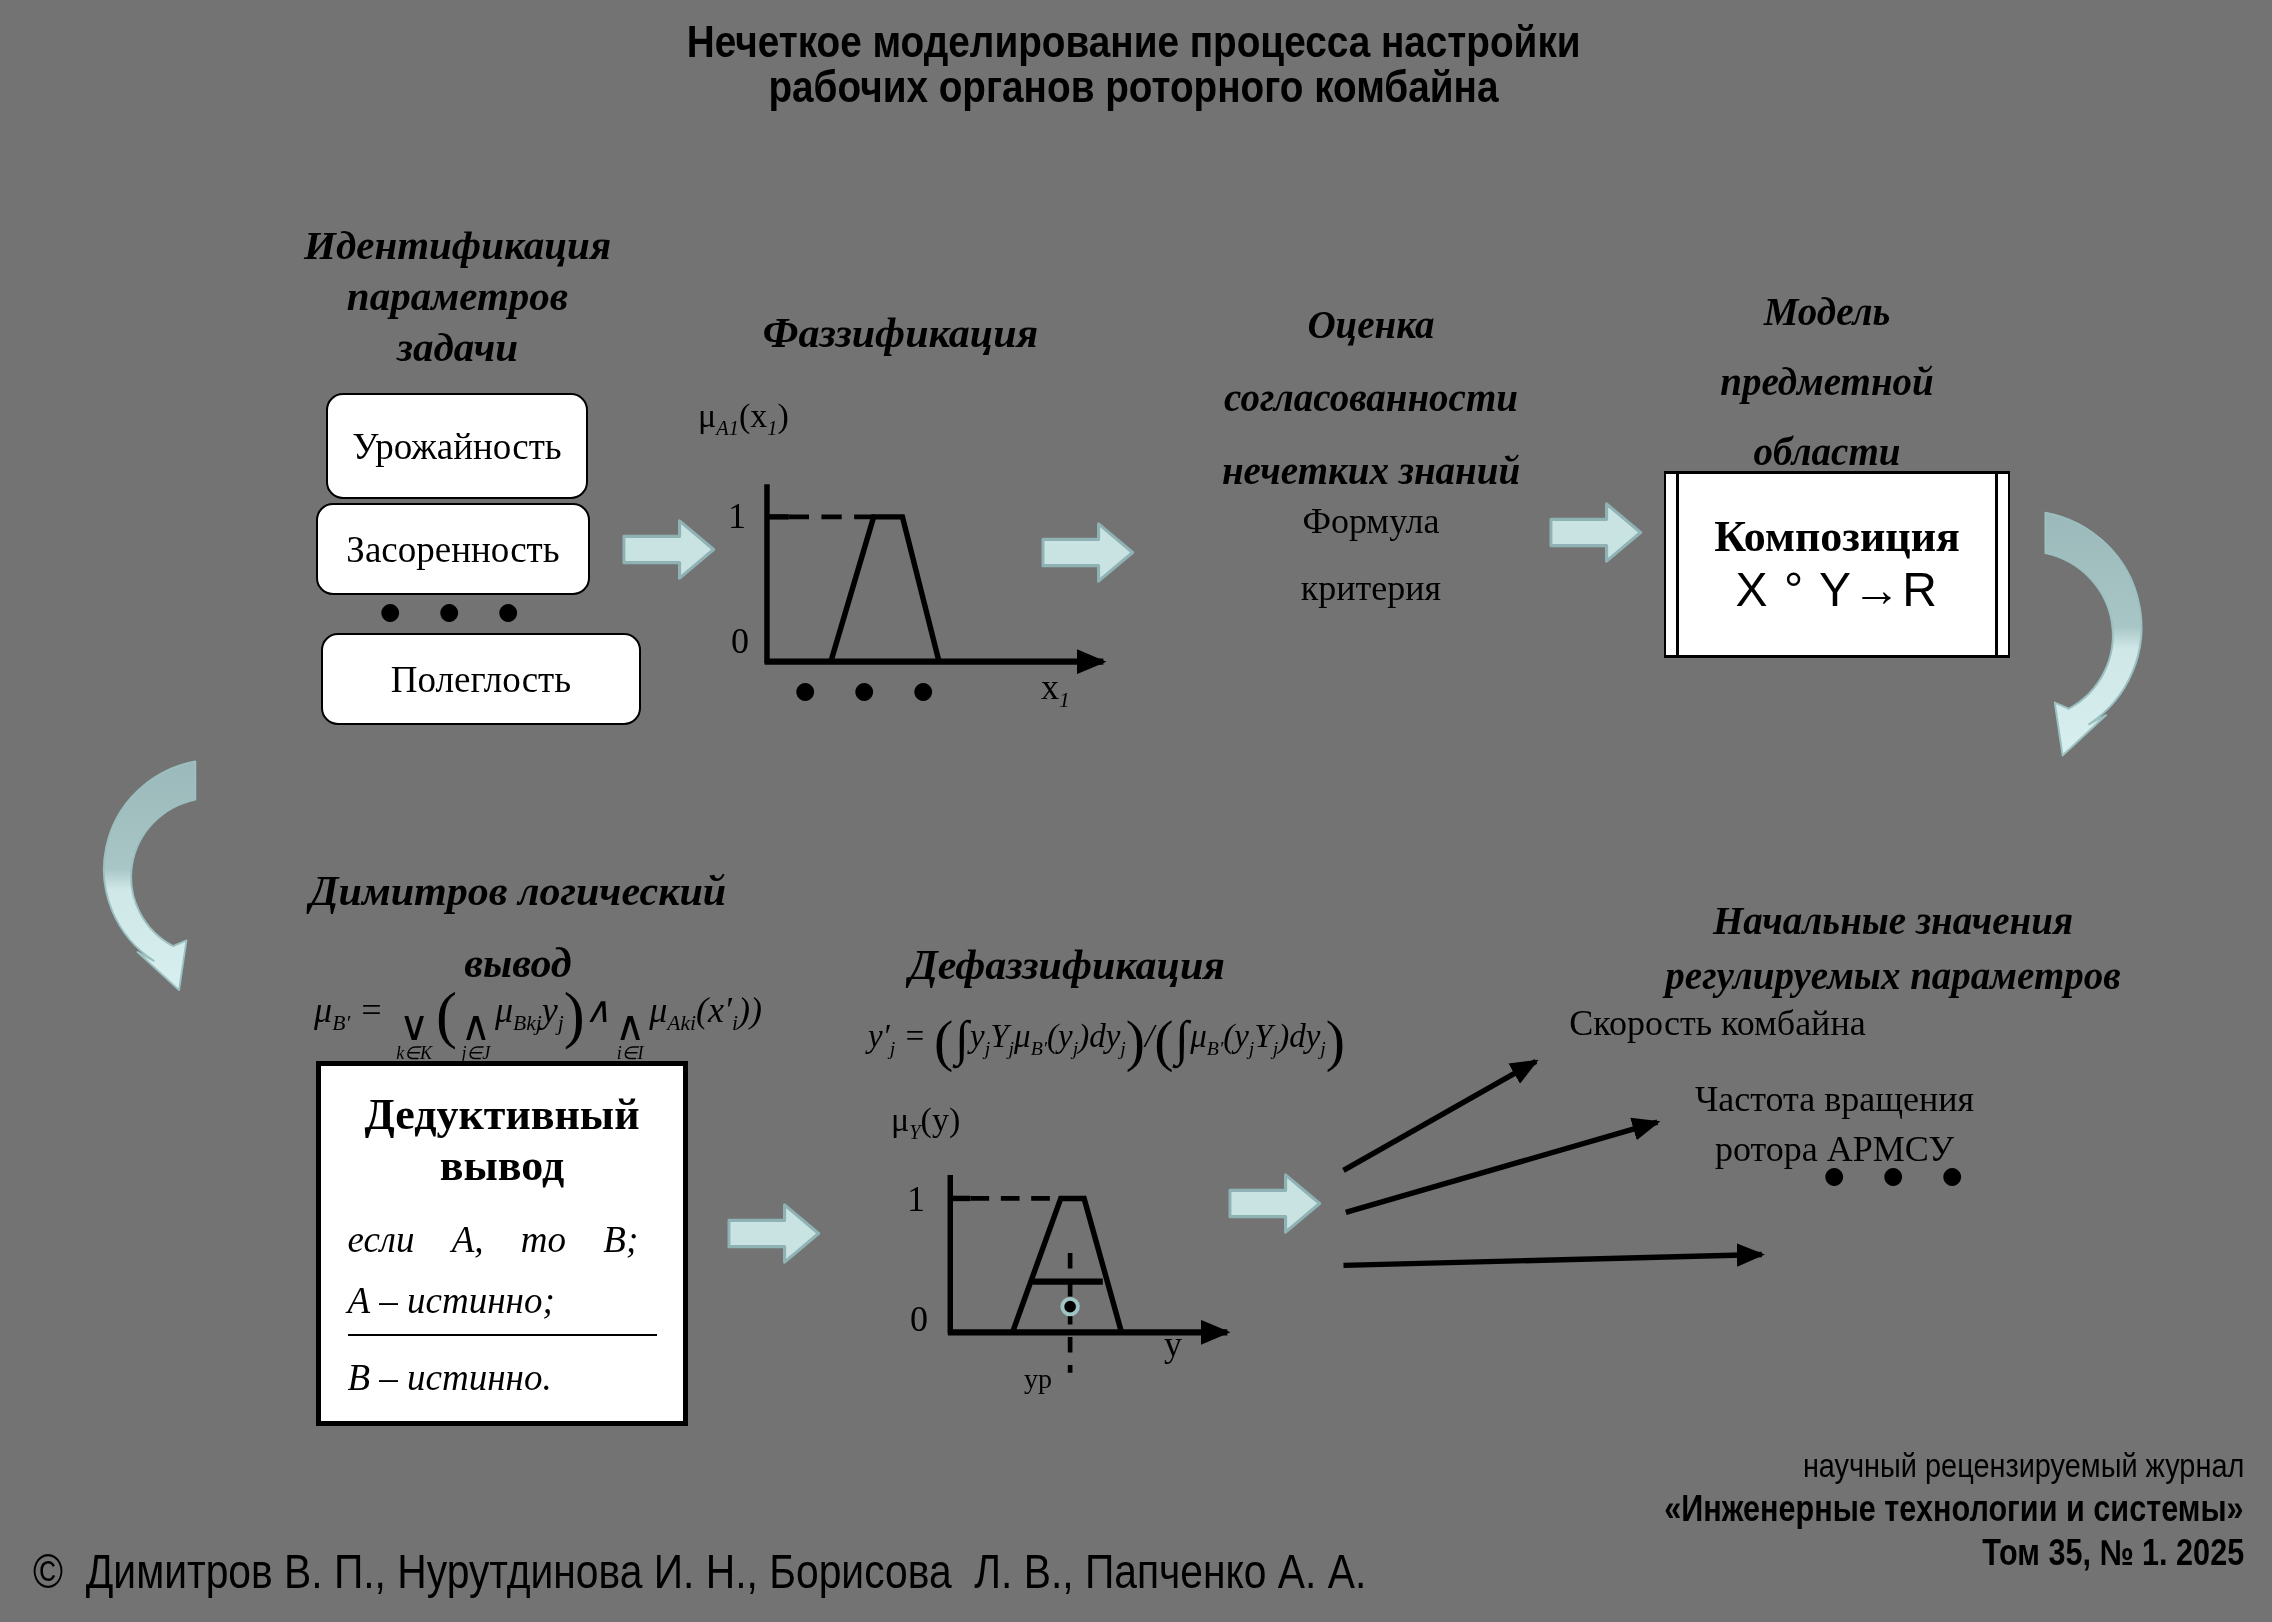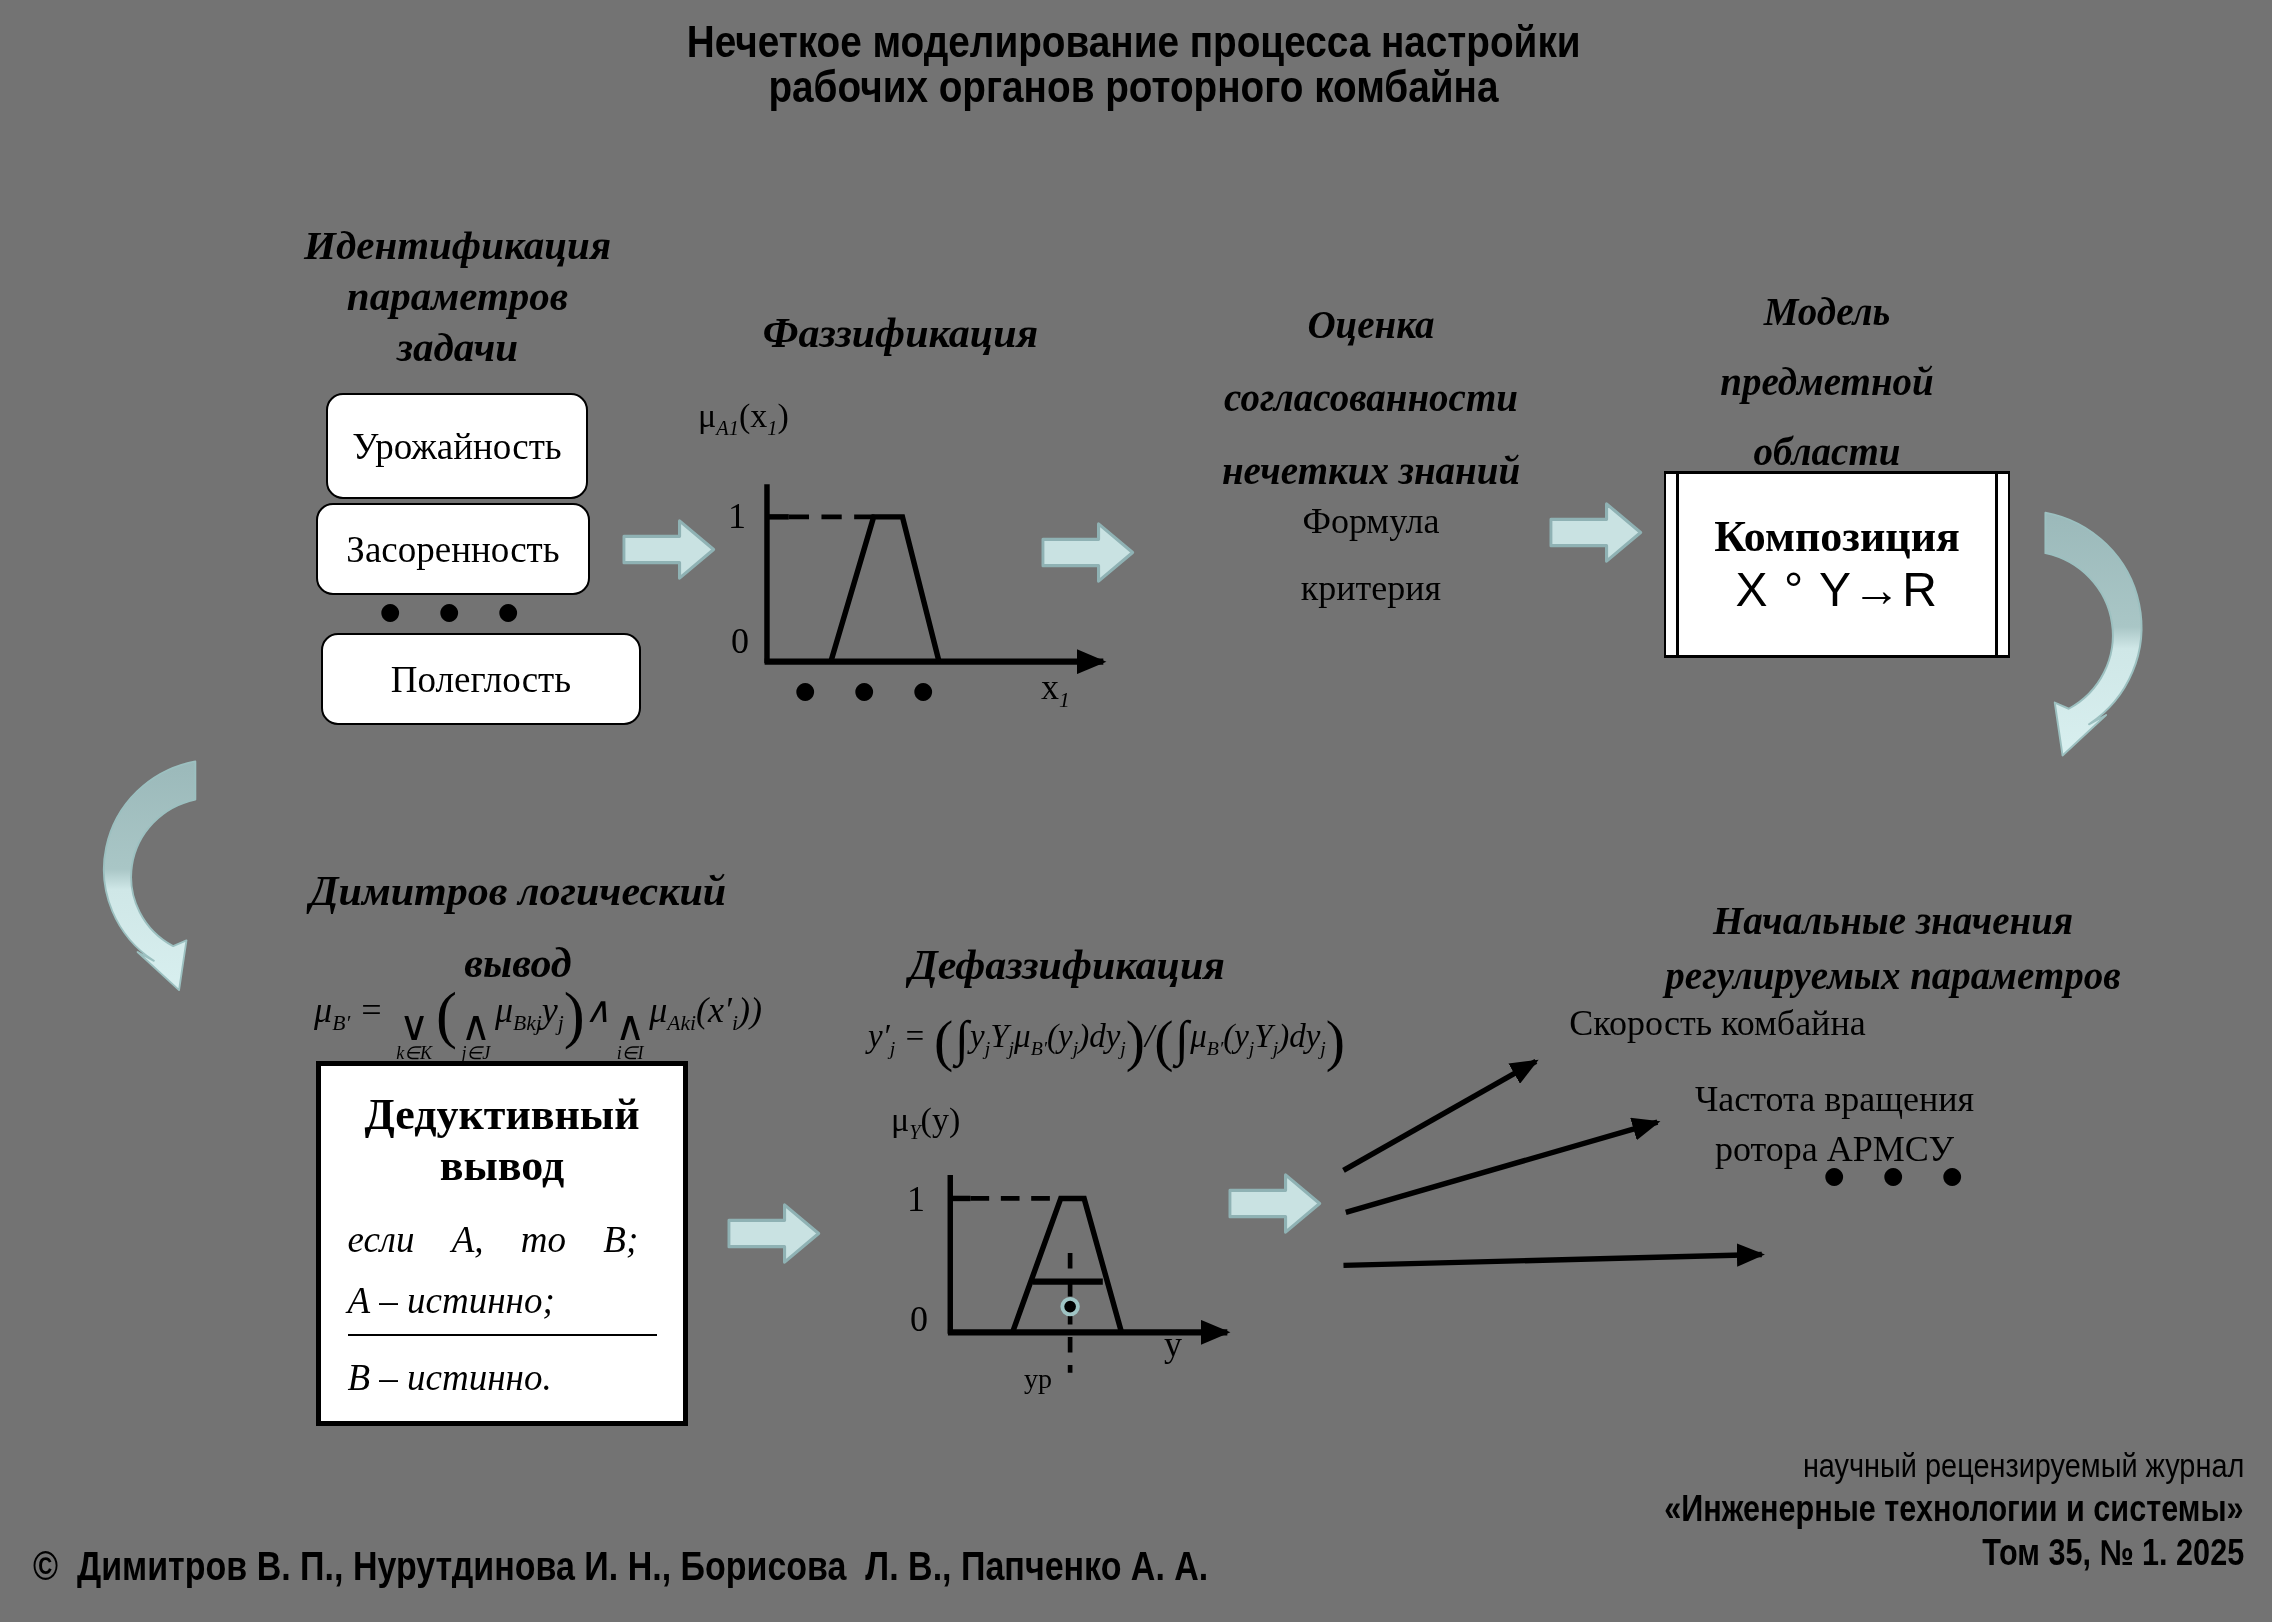--- a/index.html
+++ b/index.html
@@ -225,21 +225,21 @@
     <div>Начальные значения</div>
     <div>регулируемых параметров</div>
   </div>
   <div class="abs ser" style="left:1550px;top:1002px;width:335px;font-size:36px;">Скорость комбайна</div>
   <div class="abs ser" style="left:1659px;top:1074px;width:351px;font-size:36px;line-height:50px;">
     <div>Частота вращения</div>
     <div>ротора АРМСУ</div>
   </div>
   <div class="abs dots" style="left:1823px;top:1161px;width:156px;">● ● ●</div>
 
-  <div class="abs sans" style="left:33px;top:1544px;font-size:40px;font-weight:bold;">
+  <div class="abs sans" style="left:33px;top:1544px;font-size:48px;">
     <span class="condL">©  Димитров В. П., Нурутдинова И. Н., Борисова  Л. В., Папченко А. А.</span>
   </div>
   <div class="abs sans" style="left:1075px;top:1443px;width:1169px;text-align:right;">
     <div style="font-size:34px;line-height:44px;"><span class="condR">научный рецензируемый журнал</span></div>
     <div style="font-size:36px;line-height:44px;font-weight:700;"><span class="condR">«Инженерные технологии и системы»</span></div>
     <div style="font-size:36px;line-height:44px;font-weight:700;"><span class="condR">Том 35, № 1. 2025</span></div>
   </div>
 
 </div>
 

